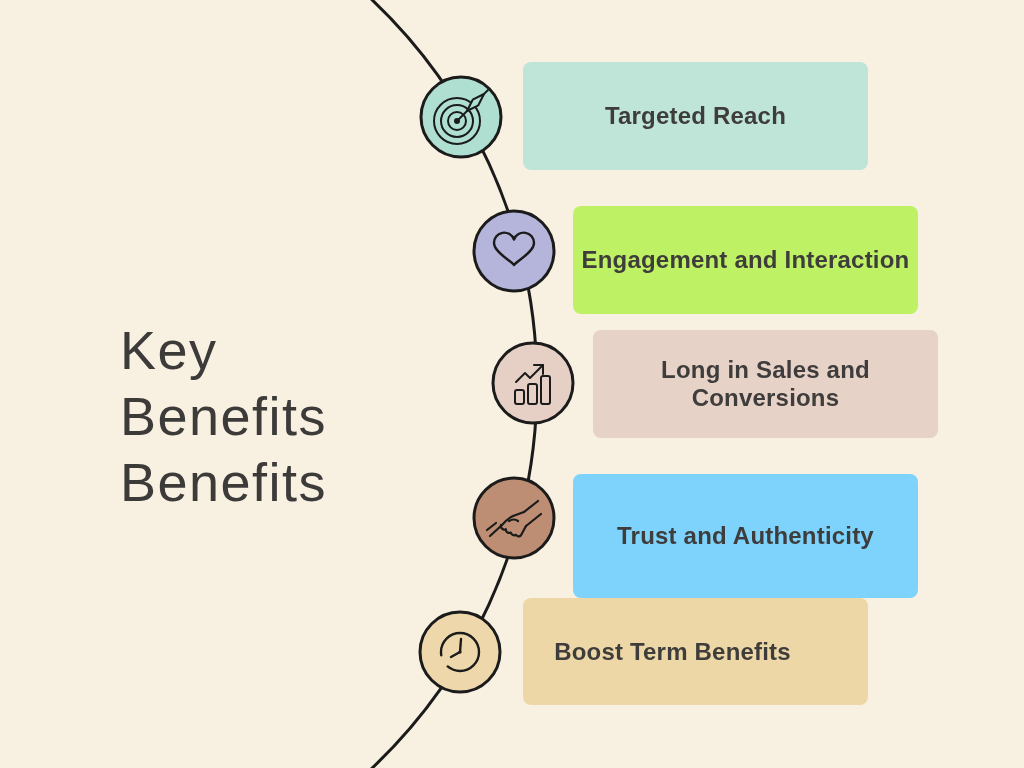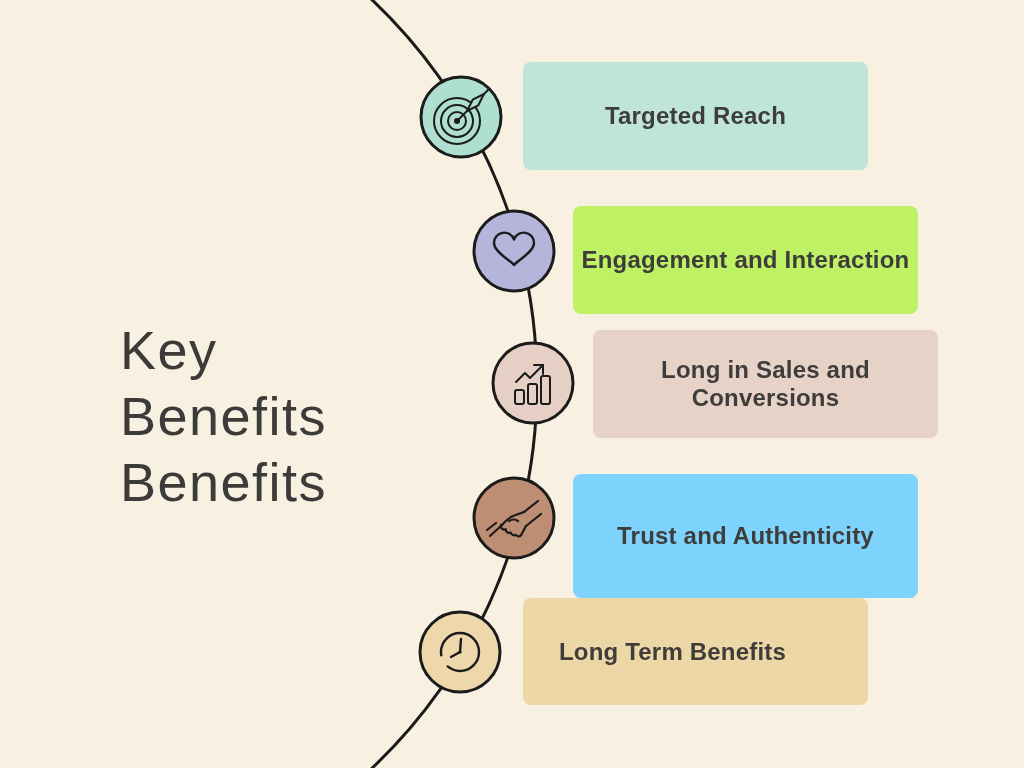--- a/index.html
+++ b/index.html
@@ -115,16 +115,16 @@
   <div class="box box2">
     <span>Engagement and Interaction</span>
   </div>
   <div class="box box3">
     <span>Long in Sales and Conversions</span>
   </div>
   <div class="box box4">
     <span>Trust and Authenticity</span>
   </div>
   <div class="box box5">
-    <span>Long Term Benefits</span>
+    <span>Boost Term Benefits</span>
   </div>
 
 </div>
 
 </body></html>

